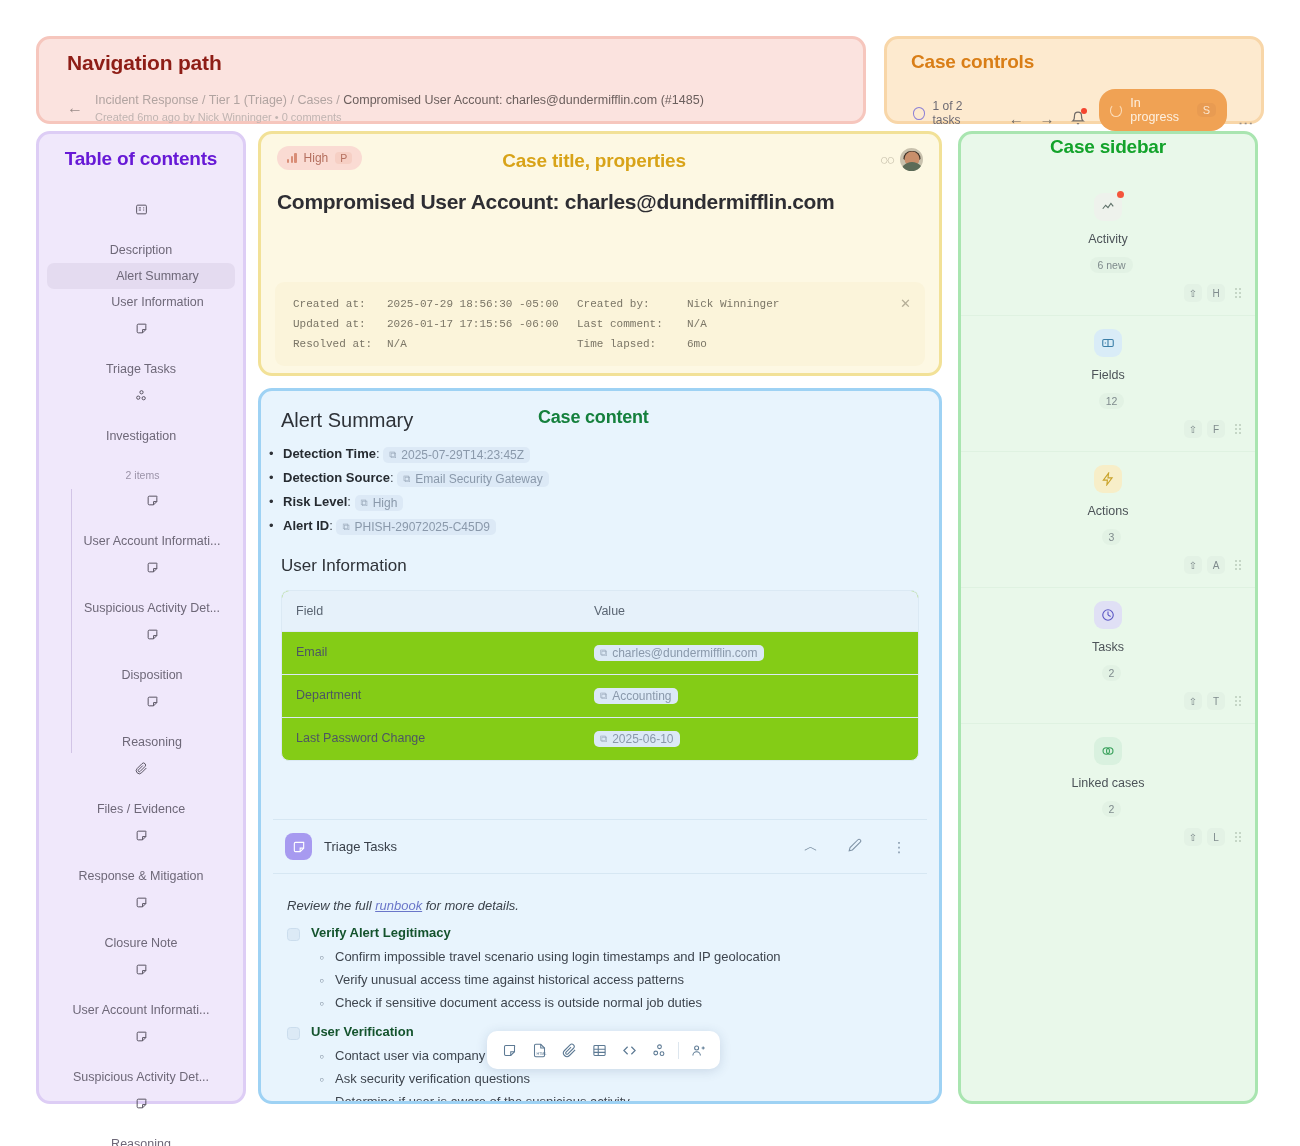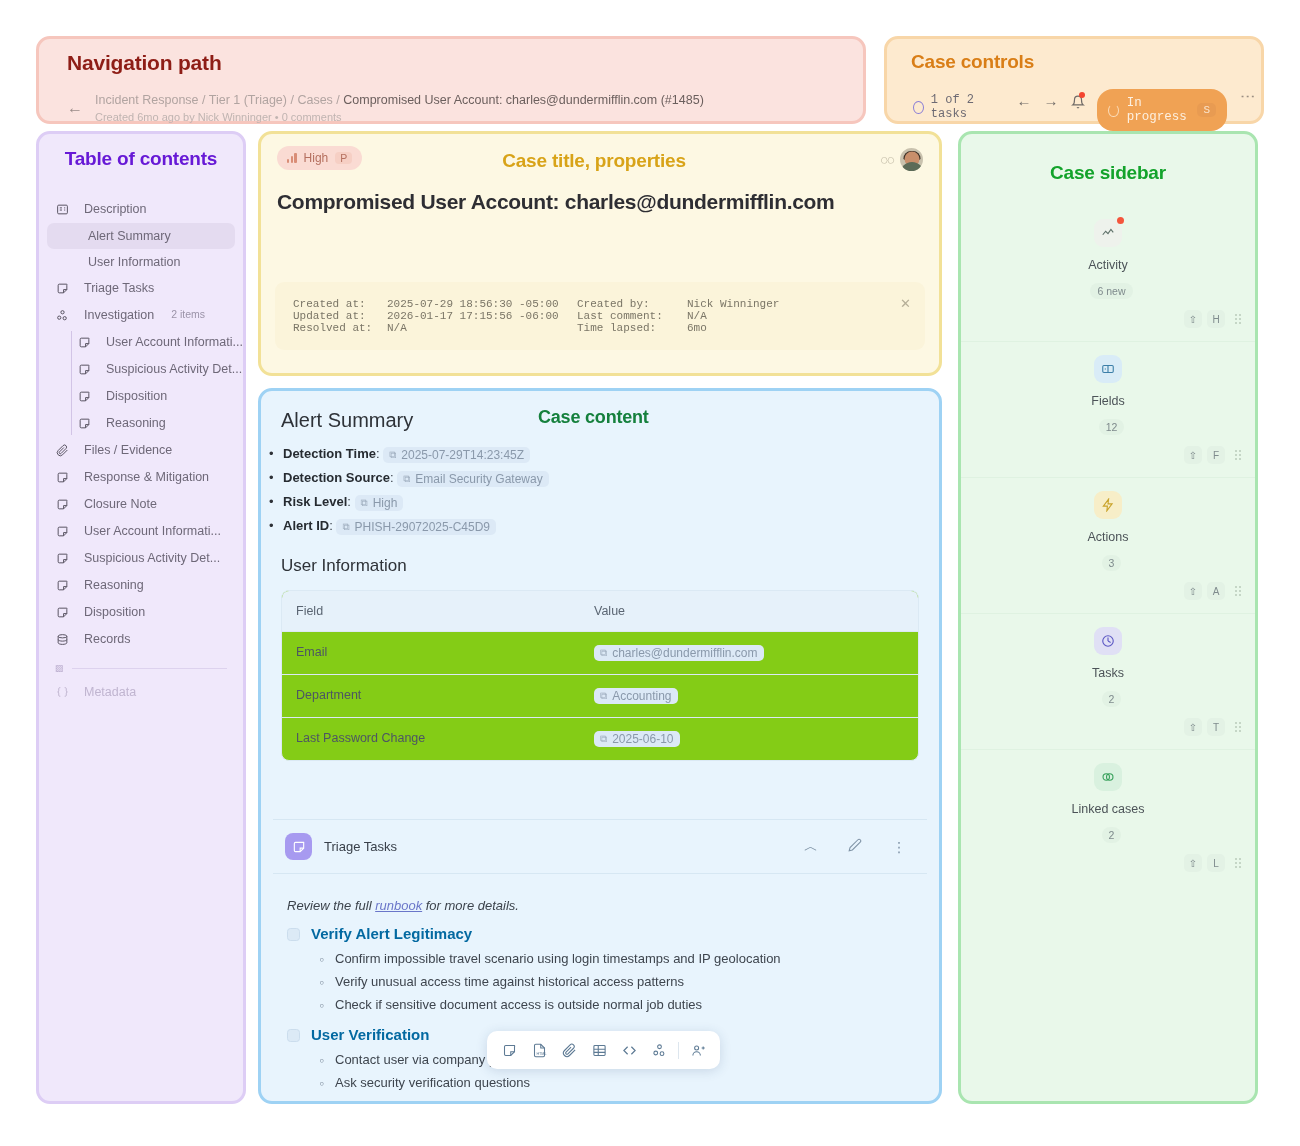--- a/index.html
+++ b/index.html
@@ -27,39 +27,39 @@
   .bc-line1 { font-size: 12.5px; color: #b1a4a1; }
   .bc-line1 .bc-current { color: #6b5f5d; font-weight: 500; }
   .bc-line2 { font-size: 11px; color: #c0b4b1; }
 
   
   #case-controls {
     left: 884px; top: 36px; width: 380px; height: 88px;
     background: #fdeacf; border: 3px solid #f8d6a8;
   }
   #case-controls .anno-title { color: #d97e17; font-size: 19px; position: absolute; left: 24px; top: 12px; }
-  .cc-row { position: absolute; left: 18px; top: 50px; display: flex; align-items: flex-start; gap: 4px; font-family: Liberation Mono, monospace; }
+  .cc-row { position: absolute; left: 18px; top: 50px; display: flex; align-items: flex-end; gap: 4px; }
   .cc-tasks { display: flex; align-items: center; gap: 7px; padding: 4px 8px; border-radius: 7px; font-size: 12px; color: #6d6a73; cursor: pointer; }
   .ring { width: 13px; height: 13px; border-radius: 50%; border: 1.7px solid #8b7fd6; display: inline-block; }
   .cc-icon-btn { width: 28px; height: 26px; display: flex; align-items: center; justify-content: center; border-radius: 7px; color: #6f6a66; font-size: 15px; cursor: pointer; }
   .bell-wrap { position: relative; }
   .bell-dot { position: absolute; right: 4px; top: 3px; width: 6px; height: 6px; border-radius: 50%; background: #f4452f; }
   .status-pill { display: flex; align-items: center; gap: 8px; background: #f0a254; color: #fdf0e0; font-size: 12.5px; padding: 7px 11px; border-radius: 16px; margin-left: 4px; cursor: pointer; }
   .status-pill .ring2 { width: 13px; height: 13px; border-radius: 50%; border: 1.7px solid #fbdcb9; border-top-color: transparent; }
   .status-key { background: #e89b52; color: #fbe6ce; border-radius: 5px; padding: 1px 6px; font-size: 11px; }
   .kebab { color: #9a8e82; font-size: 15px; letter-spacing: 0; padding: 0 6px; cursor: pointer; writing-mode: vertical-rl; }
 
   
   #toc {
     left: 36px; top: 131px; width: 210px; height: 973px;
     background: #f0e8fb; border: 3px solid #ddcdf5;
   }
   #toc .anno-title { color: #6719d6; font-size: 19px; text-align: center; margin-top: 14px; }
   .toc-list { margin-top: 26px; padding: 0 8px; }
-  .toc-item { display: flex; align-items: flex-start; gap: 14px; padding: 6px 8px; border-radius: 7px; font-size: 12.5px; color: #6e6878; cursor: pointer; white-space: nowrap; }
+  .toc-item { display: flex; align-items: center; gap: 26px; padding: 6px 8px; border-radius: 7px; font-size: 12.5px; color: #6e6878; cursor: pointer; white-space: nowrap; flex-direction: column; }
   .toc-item.active { background: #e4dbf0; }
   .toc-item.sub { padding-left: 41px; }
   .toc-item.nested { padding-left: 30px; }
   .toc-item.muted { color: #c0b5d0; }
   .toc-icon { width: 15px; height: 15px; flex: 0 0 15px; display: flex; align-items: center; justify-content: center; color: #55505f; }
   .toc-count { font-size: 10.5px; color: #9b93a8; margin-left: 3px; }
   .nest-wrap { position: relative; }
   .nest-wrap:before { content: ""; position: absolute; left: 24px; top: 2px; bottom: 2px; width: 1px; background: #d2c4e6; }
   .toc-div { display: flex; align-items: center; gap: 8px; padding: 10px 8px 6px; }
   .toc-div .line { flex: 1; height: 1px; background: #ddd2ee; }
@@ -79,21 +79,21 @@
   .avatar-eyes { color: #8d8470; font-size: 13px; letter-spacing: -1px; }
   .avatar { width: 27px; height: 27px; border-radius: 50%; overflow: hidden; border: 2px solid #fdf8e3; position: relative; background: #c9c2ae; cursor: pointer; }
   .avatar .face { position: absolute; left: 50%; top: 46%; transform: translate(-50%,-50%); width: 15px; height: 15px; border-radius: 50%; background: #c98f6b; }
   .avatar .hair { position: absolute; left: 50%; top: 14%; transform: translateX(-50%); width: 17px; height: 9px; border-radius: 9px 9px 2px 2px; background: #3f3328; }
   .avatar .body { position: absolute; left: 50%; bottom: -3px; transform: translateX(-50%); width: 24px; height: 12px; border-radius: 12px 12px 0 0; background: #5c6b58; }
   .case-h1 { position: absolute; left: 16px; top: 56px; font-size: 21px; color: #2e2e33; font-weight: 600; letter-spacing: -0.3px; }
   .tag-row { position: absolute; left: 16px; top: 110px; display: flex; gap: 6px; }
   .tag { display: flex; align-items: center; gap: 7px; padding: 4px 10px; border-radius: 13px; background: #faf2d9; font-size: 12px; color: #5e5a53; cursor: pointer; }
   .dot { width: 7px; height: 7px; border-radius: 50%; display: inline-block; }
   .props { position: absolute; left: 14px; right: 14px; top: 148px; background: #fbf4da; border-radius: 9px; padding: 16px 18px; font-family: "Liberation Mono", monospace; font-size: 11px; color: #6e6a5e; }
-  .props-grid { display: grid; grid-template-columns: 94px 190px 110px auto; }
+  .props-grid { display: grid; grid-template-columns: 94px 190px 110px auto; row-gap: 8px; }
   .props .k { color: #7a7566; }
   .props .v { color: #7a7566; }
   .props-close { position: absolute; right: 14px; top: 14px; color: #b5ae97; font-size: 13px; cursor: pointer; font-family: "Liberation Sans", sans-serif; }
 
   
   #case-content {
     left: 258px; top: 388px; width: 684px; height: 716px;
     background: #e8f4fd; border: 3px solid #9ed2f4; overflow: hidden;
   }
   .cc-head { position: relative; padding: 18px 20px 0; }
@@ -117,35 +117,35 @@
   .task-card { margin: 58px 12px 0; background: #e8f4fd; border-top: 1px solid #d6e7f3; }
   .task-head { display: flex; align-items: center; gap: 12px; padding: 13px 12px; border-bottom: 1px solid #d6e7f3; }
   .task-ic { width: 27px; height: 27px; border-radius: 8px; background: #a79af0; display: flex; align-items: center; justify-content: center; color: #fff; }
   .task-title { flex: 1; font-size: 13px; color: #39404a; }
   .task-act { color: #7f93a6; font-size: 14px; padding: 0 9px; cursor: pointer; }
   .task-body { padding: 24px 14px 0; }
   .runbook-note { font-size: 13px; color: #3c434c; font-style: italic; margin-bottom: 12px; }
   .runbook-note a { color: #6a76c9; text-decoration: underline; }
   .tgroup { display: flex; gap: 11px; align-items: flex-start; margin-top: 10px; }
   .tcheck { width: 13px; height: 13px; border-radius: 3.5px; background: #dceaf6; border: 1px solid #cbdded; margin-top: 3px; flex: 0 0 13px; cursor: pointer; }
-  .tglabel { font-size: 15px; font-weight: bold; color: #0369a1; }
+  .tglabel { font-size: 13px; font-weight: bold; color: #14532d; }
   .tsubs { list-style: none; margin: 5px 0 0 0; padding-left: 24px; }
   .tsubs li { position: relative; font-size: 13px; color: #3e454e; padding: 4px 0; }
   .tsubs li:before { content: "◦"; position: absolute; left: -16px; color: #8a98a8; font-size: 14px; }
 
   .float-toolbar { position: absolute; left: 487px; top: 1031px; display: flex; align-items: center; gap: 4px; background: #fff; border-radius: 10px; padding: 7px 9px; box-shadow: 0 2px 12px rgba(40,70,110,.16); }
   .ft-btn { width: 26px; height: 24px; display: flex; align-items: center; justify-content: center; color: #5d7governs; color: #5d7a94; cursor: pointer; }
   .ft-sep { width: 1px; height: 17px; background: #dde6ee; margin: 0 2px; }
 
   
   #case-sidebar {
     left: 958px; top: 131px; width: 300px; height: 973px;
     background: #e9f8ea; border: 3px solid #a9e5b0;
   }
-  #case-sidebar .anno-title { color: #13a32b; font-size: 19px; text-align: center; margin-top: 28px; }
+  #case-sidebar .anno-title { color: #13a32b; font-size: 19px; text-align: center; margin-top: 2px; }
   .sb-list { margin-top: 22px; }
   .sb-item { display: flex; align-items: center; gap: 11px; padding: 13px 14px; border-bottom: 1px solid #dff2e1; cursor: pointer; flex-direction: column; }
   .sb-ic { width: 28px; height: 28px; border-radius: 9px; display: flex; align-items: center; justify-content: center; position: relative; flex: 0 0 28px; }
   .sb-ic .nd { position: absolute; right: -2px; top: -2px; width: 7px; height: 7px; border-radius: 50%; background: #f4553c; }
   .sb-label { font-size: 12.5px; color: #4c5358; }
   .sb-count { font-size: 10.5px; color: #7e8a8c; background: #e2f2e4; border-radius: 10px; padding: 2px 7px; margin-left: 7px; }
   .sb-right { margin-left: auto; display: flex; align-items: center; gap: 5px; }
   .kbd { min-width: 18px; height: 18px; border-radius: 5px; background: #e3f2e5; color: #7f8b8d; font-size: 10px; display: flex; align-items: center; justify-content: center; padding: 0 4px; }
   .grip { display: grid; grid-template-columns: 2px 2px; gap: 2px; margin-left: 5px; opacity: .45; cursor: grab; }
   .grip i { width: 2px; height: 2px; background: #7f9281; display: block; border-radius: 50%; }

